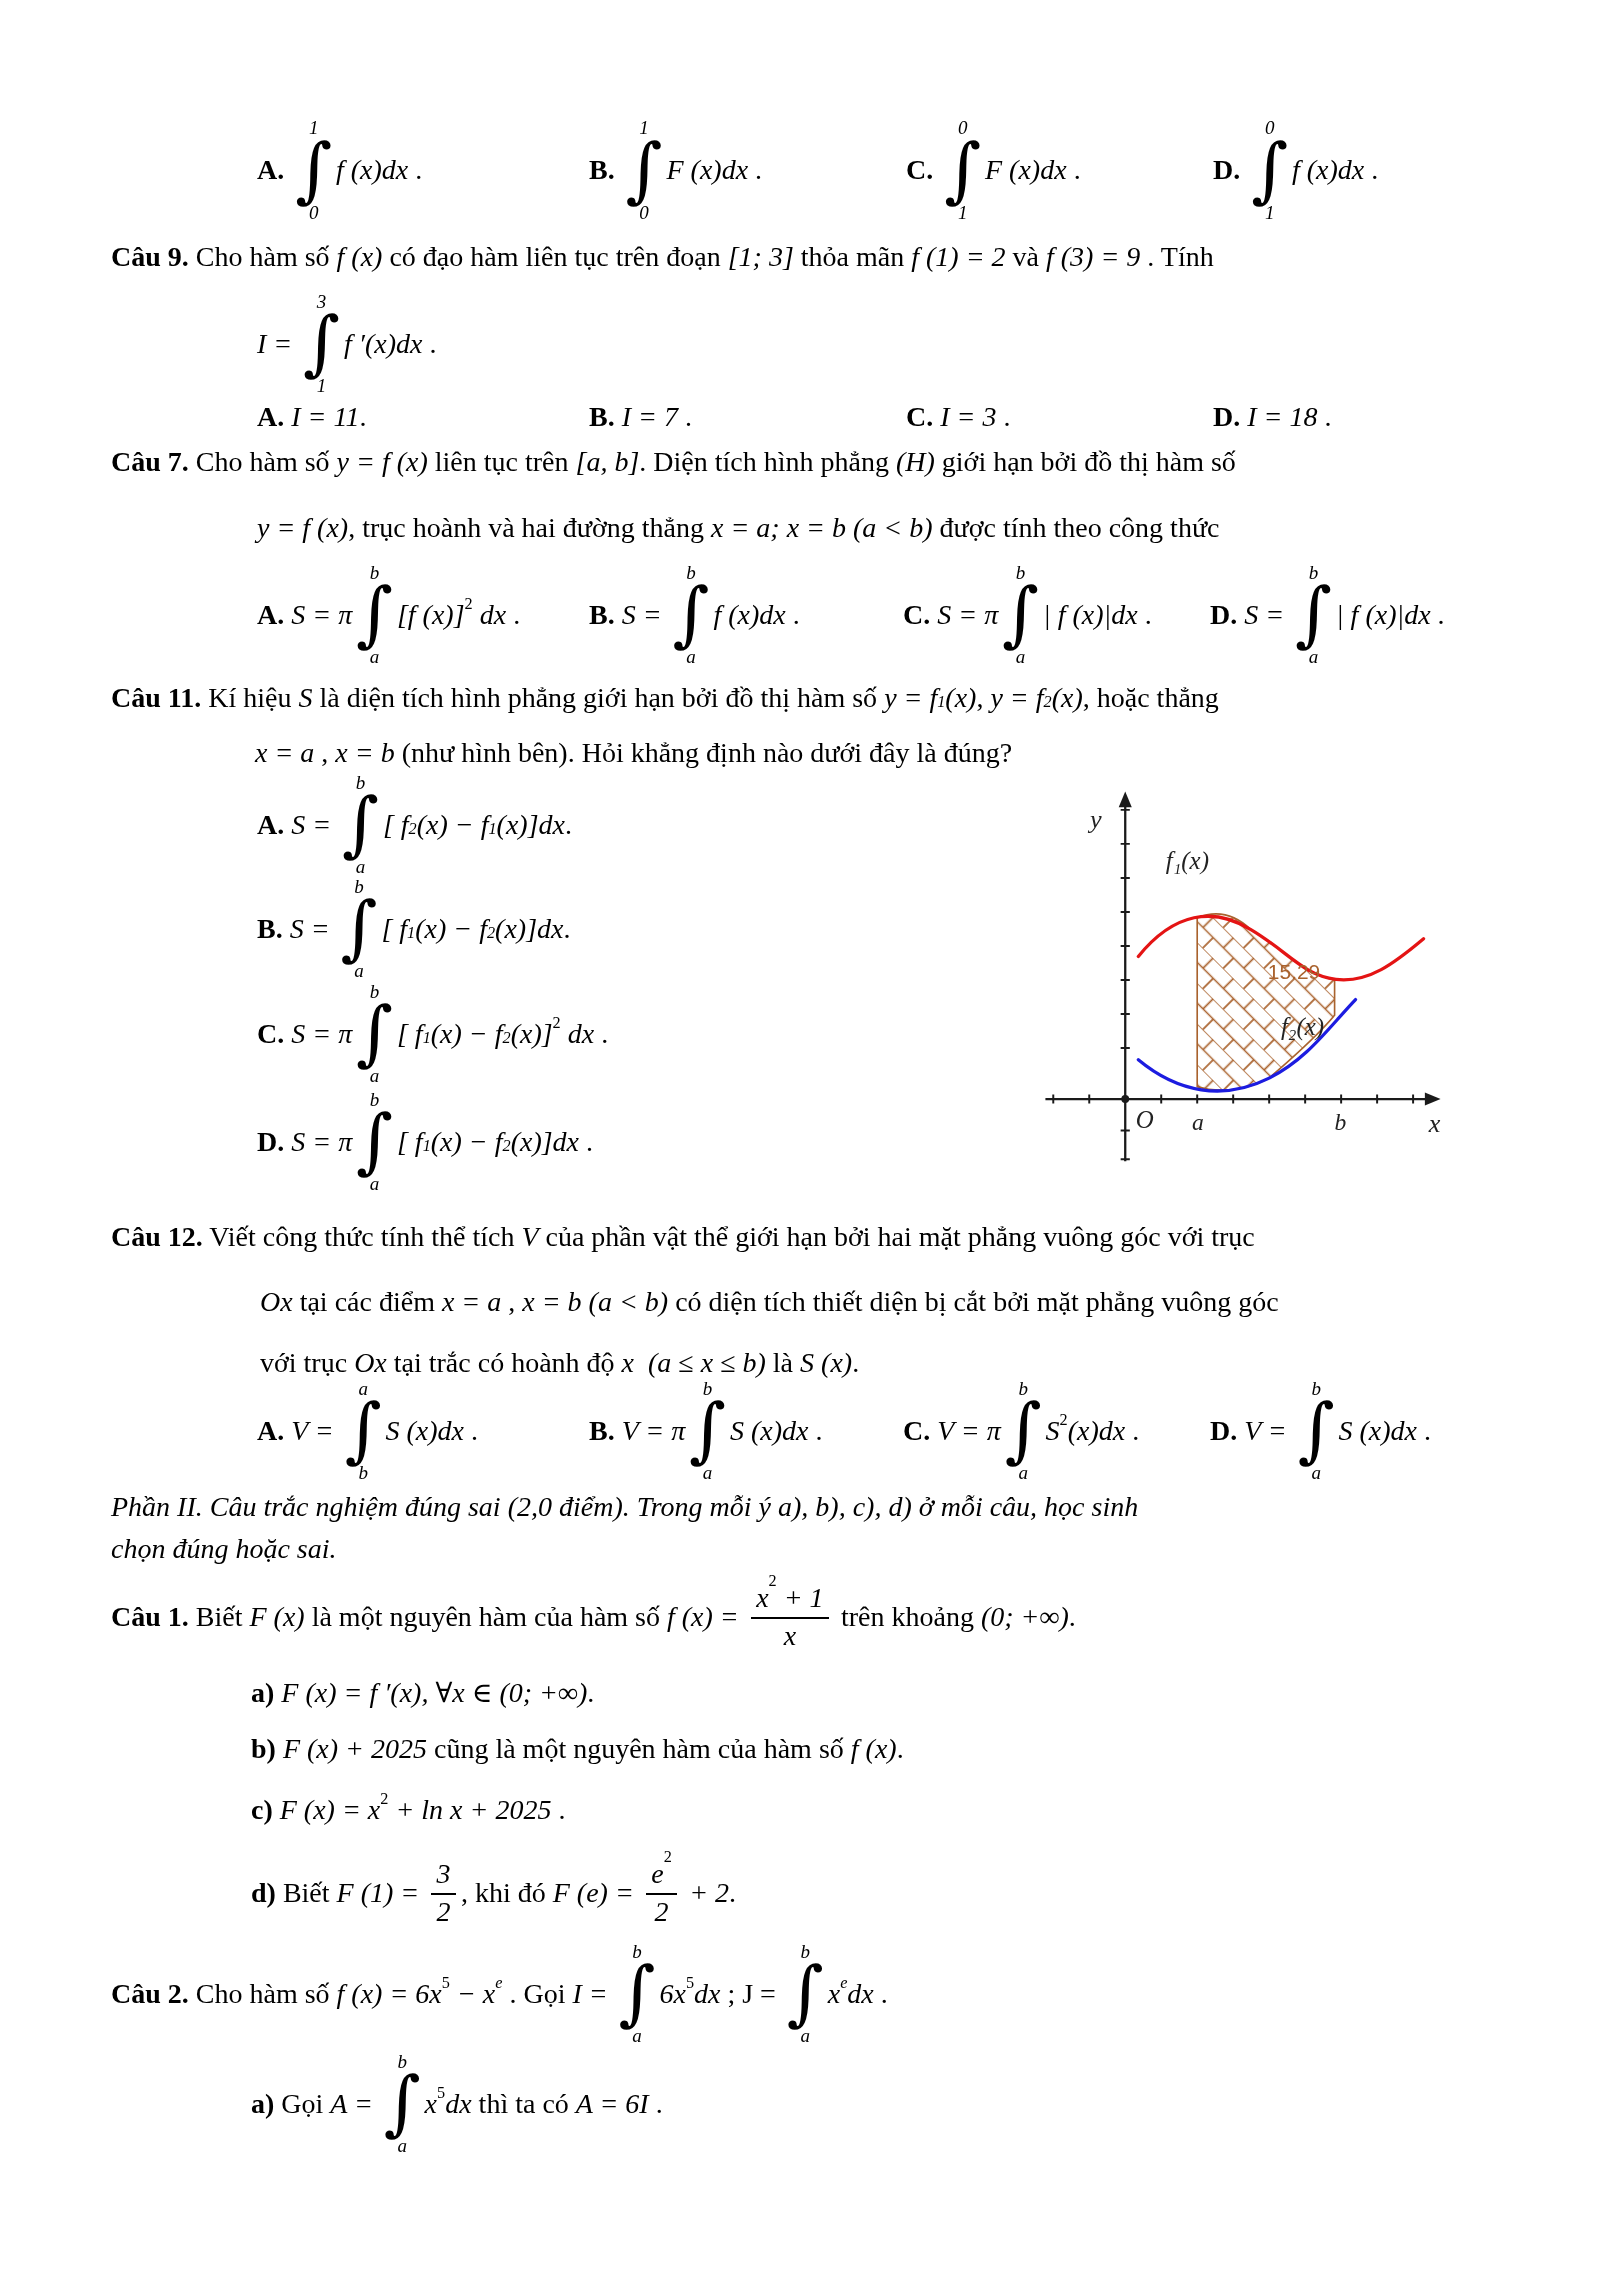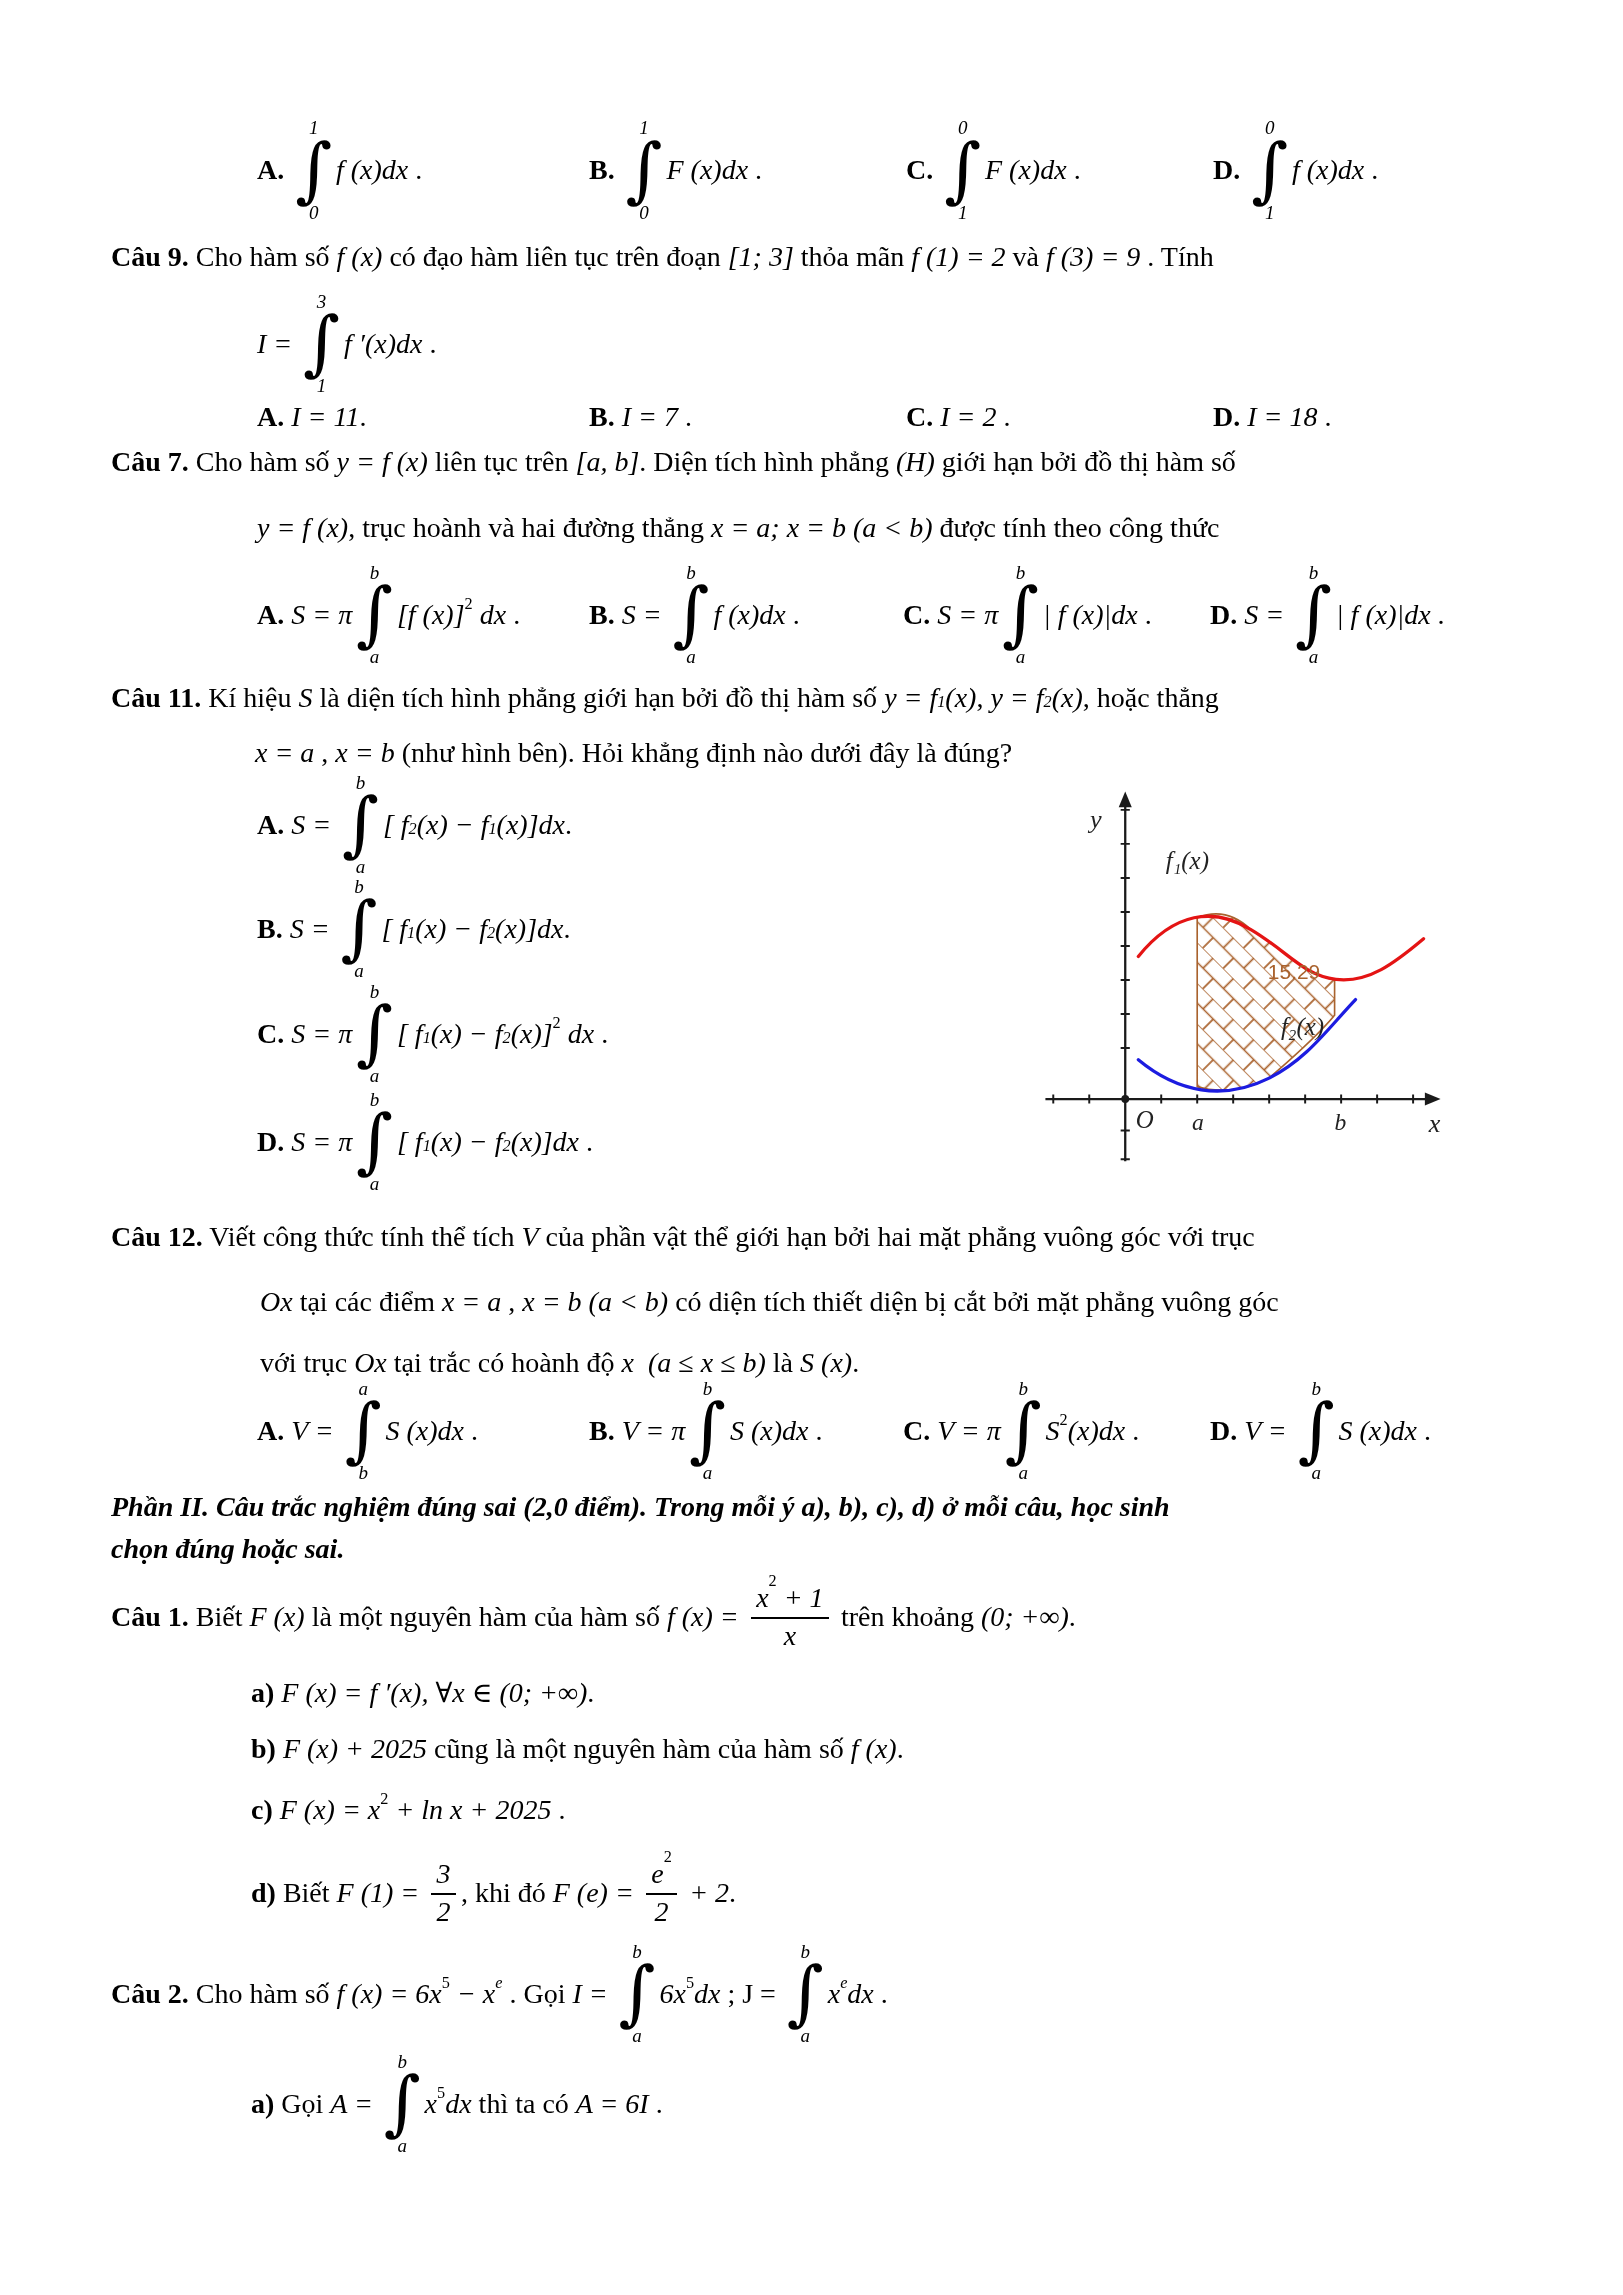--- a/index.html
+++ b/index.html
@@ -2,21 +2,21 @@
 <html style="font-size:10.5px"><head>
 <meta charset="utf-8">
 <style>
   html,body{margin:0;padding:0;background:#fff;}
   #page{position:relative;width:1623px;height:2295px;background:#ffffff;
         font-family:"Liberation Serif","DejaVu Serif",serif;font-size:28px;color:#000;overflow:hidden;}
   .abs{position:absolute;display:flex;align-items:center;}
   .abs span{white-space:pre;}
   .r{font-style:normal;}
   .b{font-weight:700;}
-  .bi{font-weight:700;font-style:italic;text-align:center;}
+  .bi{font-weight:400;font-style:italic;text-align:center;}
   .m{font-style:italic;}
   .sup{font-size:58%;position:relative;top:-0.62em;font-style:normal;}
   .msup{font-size:58%;position:relative;top:-0.62em;font-style:italic;}
   .sub{font-size:58%;position:relative;top:0.28em;font-style:italic;}
   .int{display:inline-flex;flex-direction:column;align-items:center;margin:0 3.9px;}
   .int .bnd{font-size:19px;font-style:italic;line-height:1;margin:1.3px 0;}
   .int .gl{font-size:71px;line-height:.88;font-family:"DejaVu Serif",serif;}
   .frac{display:inline-flex;flex-direction:column;align-items:center;margin:0 5.2px;}
   .frac .num,.frac .den{display:inline-flex;line-height:1.15;padding:0 5.2px;}
   .frac .num{border-bottom:2px solid #000;padding-bottom:2.6px;}
@@ -76,21 +76,21 @@
       <span class="m">I = 11</span>
       <span class="r">.</span>
     </div>
   <div class="abs" style="top:397px;left:589px;height:39px">
       <span class="b">B. </span>
       <span class="m">I = 7</span>
       <span class="r"> .</span>
     </div>
   <div class="abs" style="top:397px;left:906px;height:39px">
       <span class="b">C. </span>
-      <span class="m">I = 2</span>
+      <span class="m">I = 3</span>
       <span class="r"> .</span>
     </div>
   <div class="abs" style="top:397px;left:1213px;height:39px">
       <span class="b">D. </span>
       <span class="m">I = 18</span>
       <span class="r"> .</span>
     </div>
 
   <div class="abs" style="top:442px;left:111px;height:39px">
       <span class="b">Câu 7.</span>

